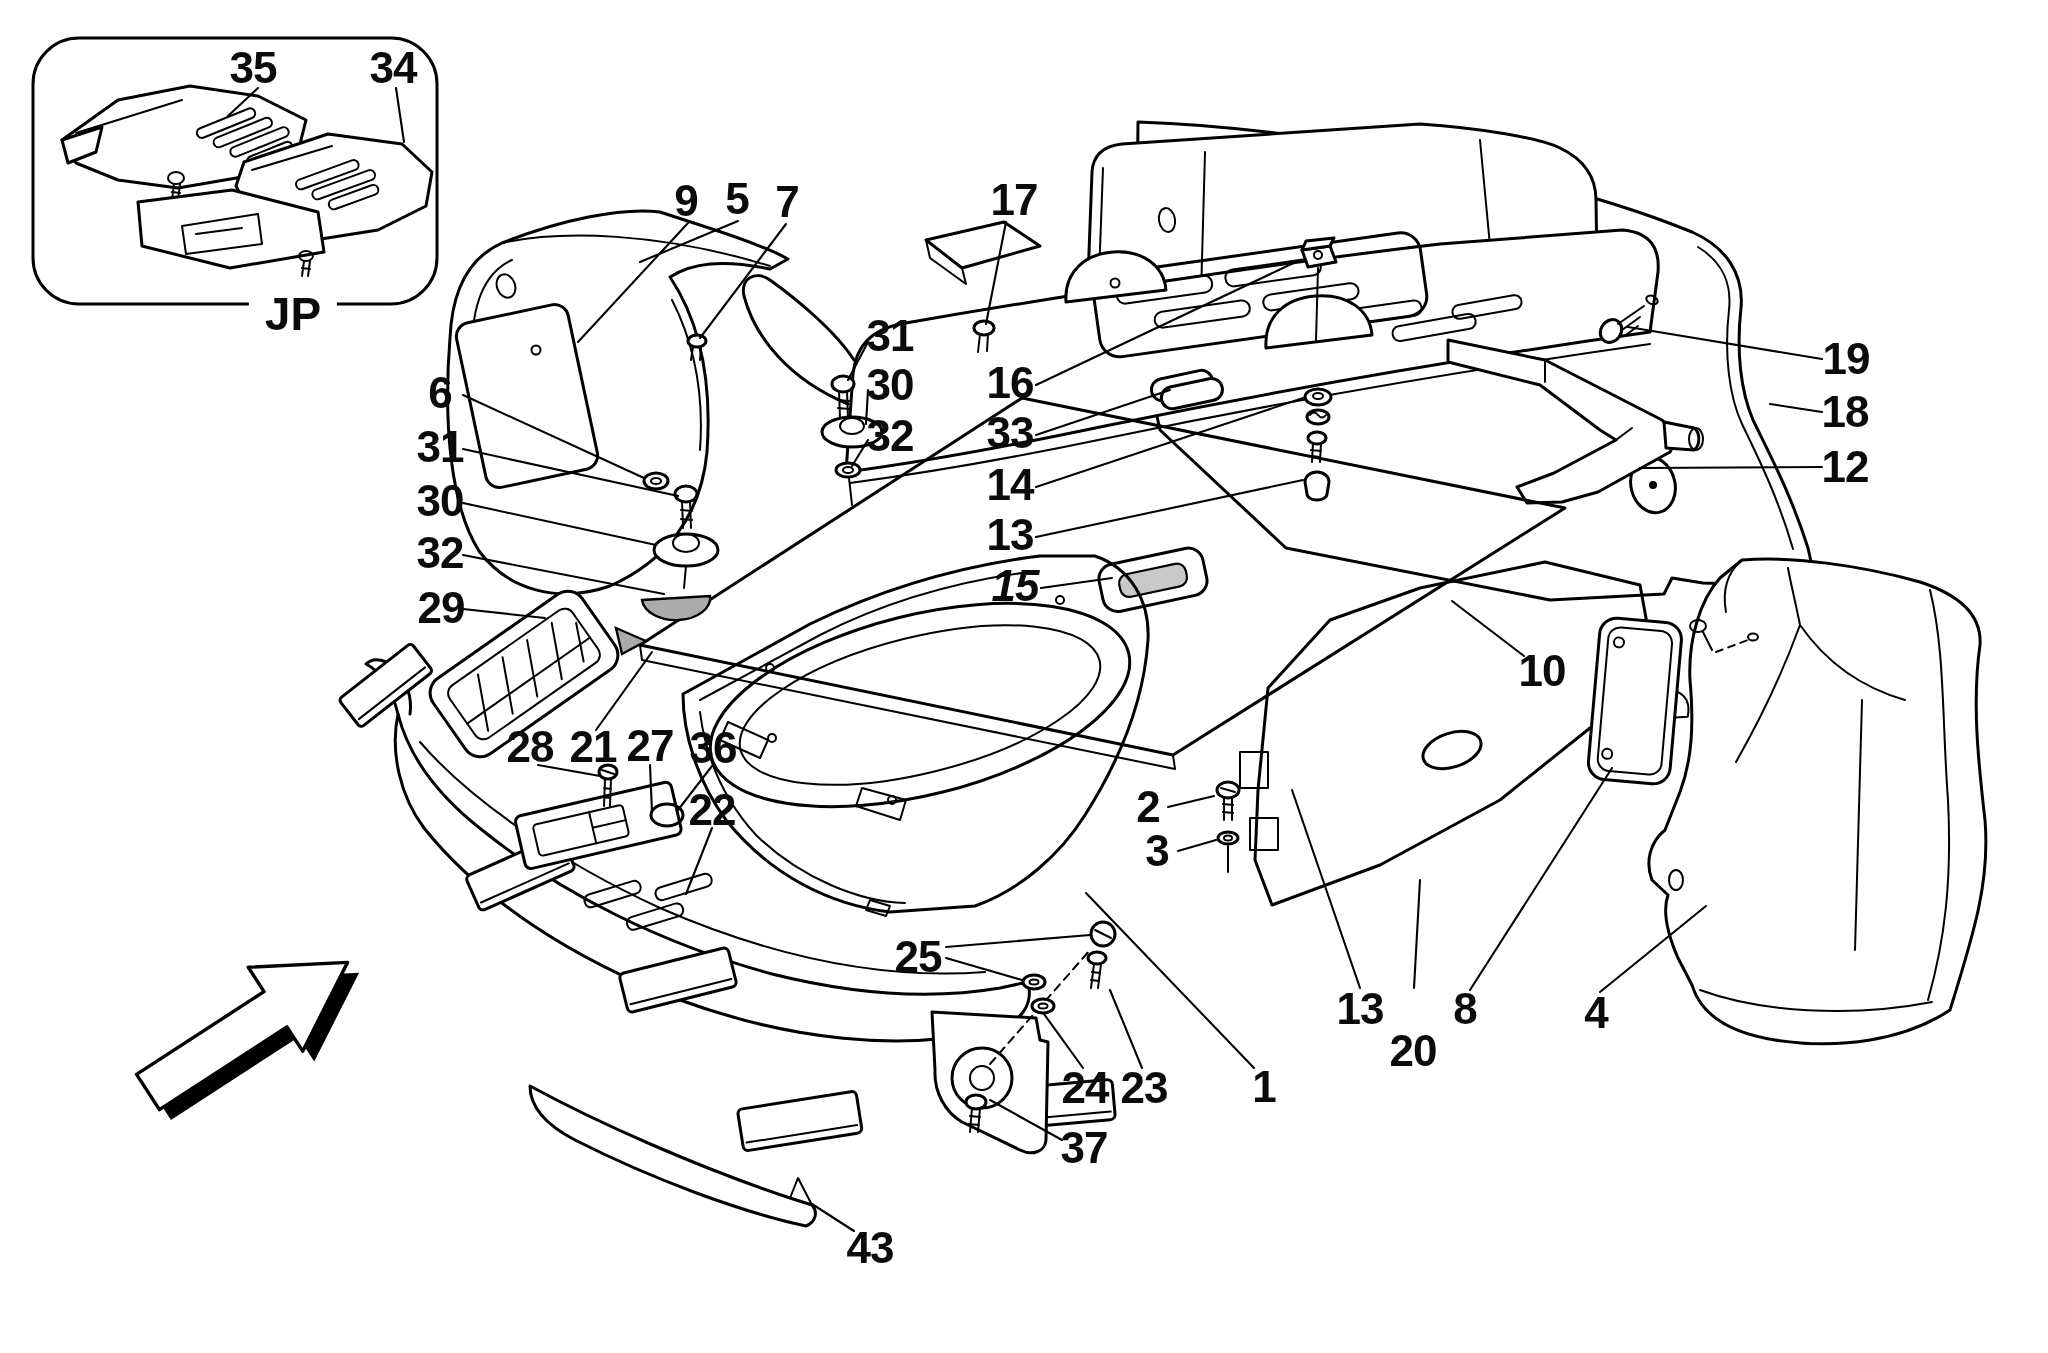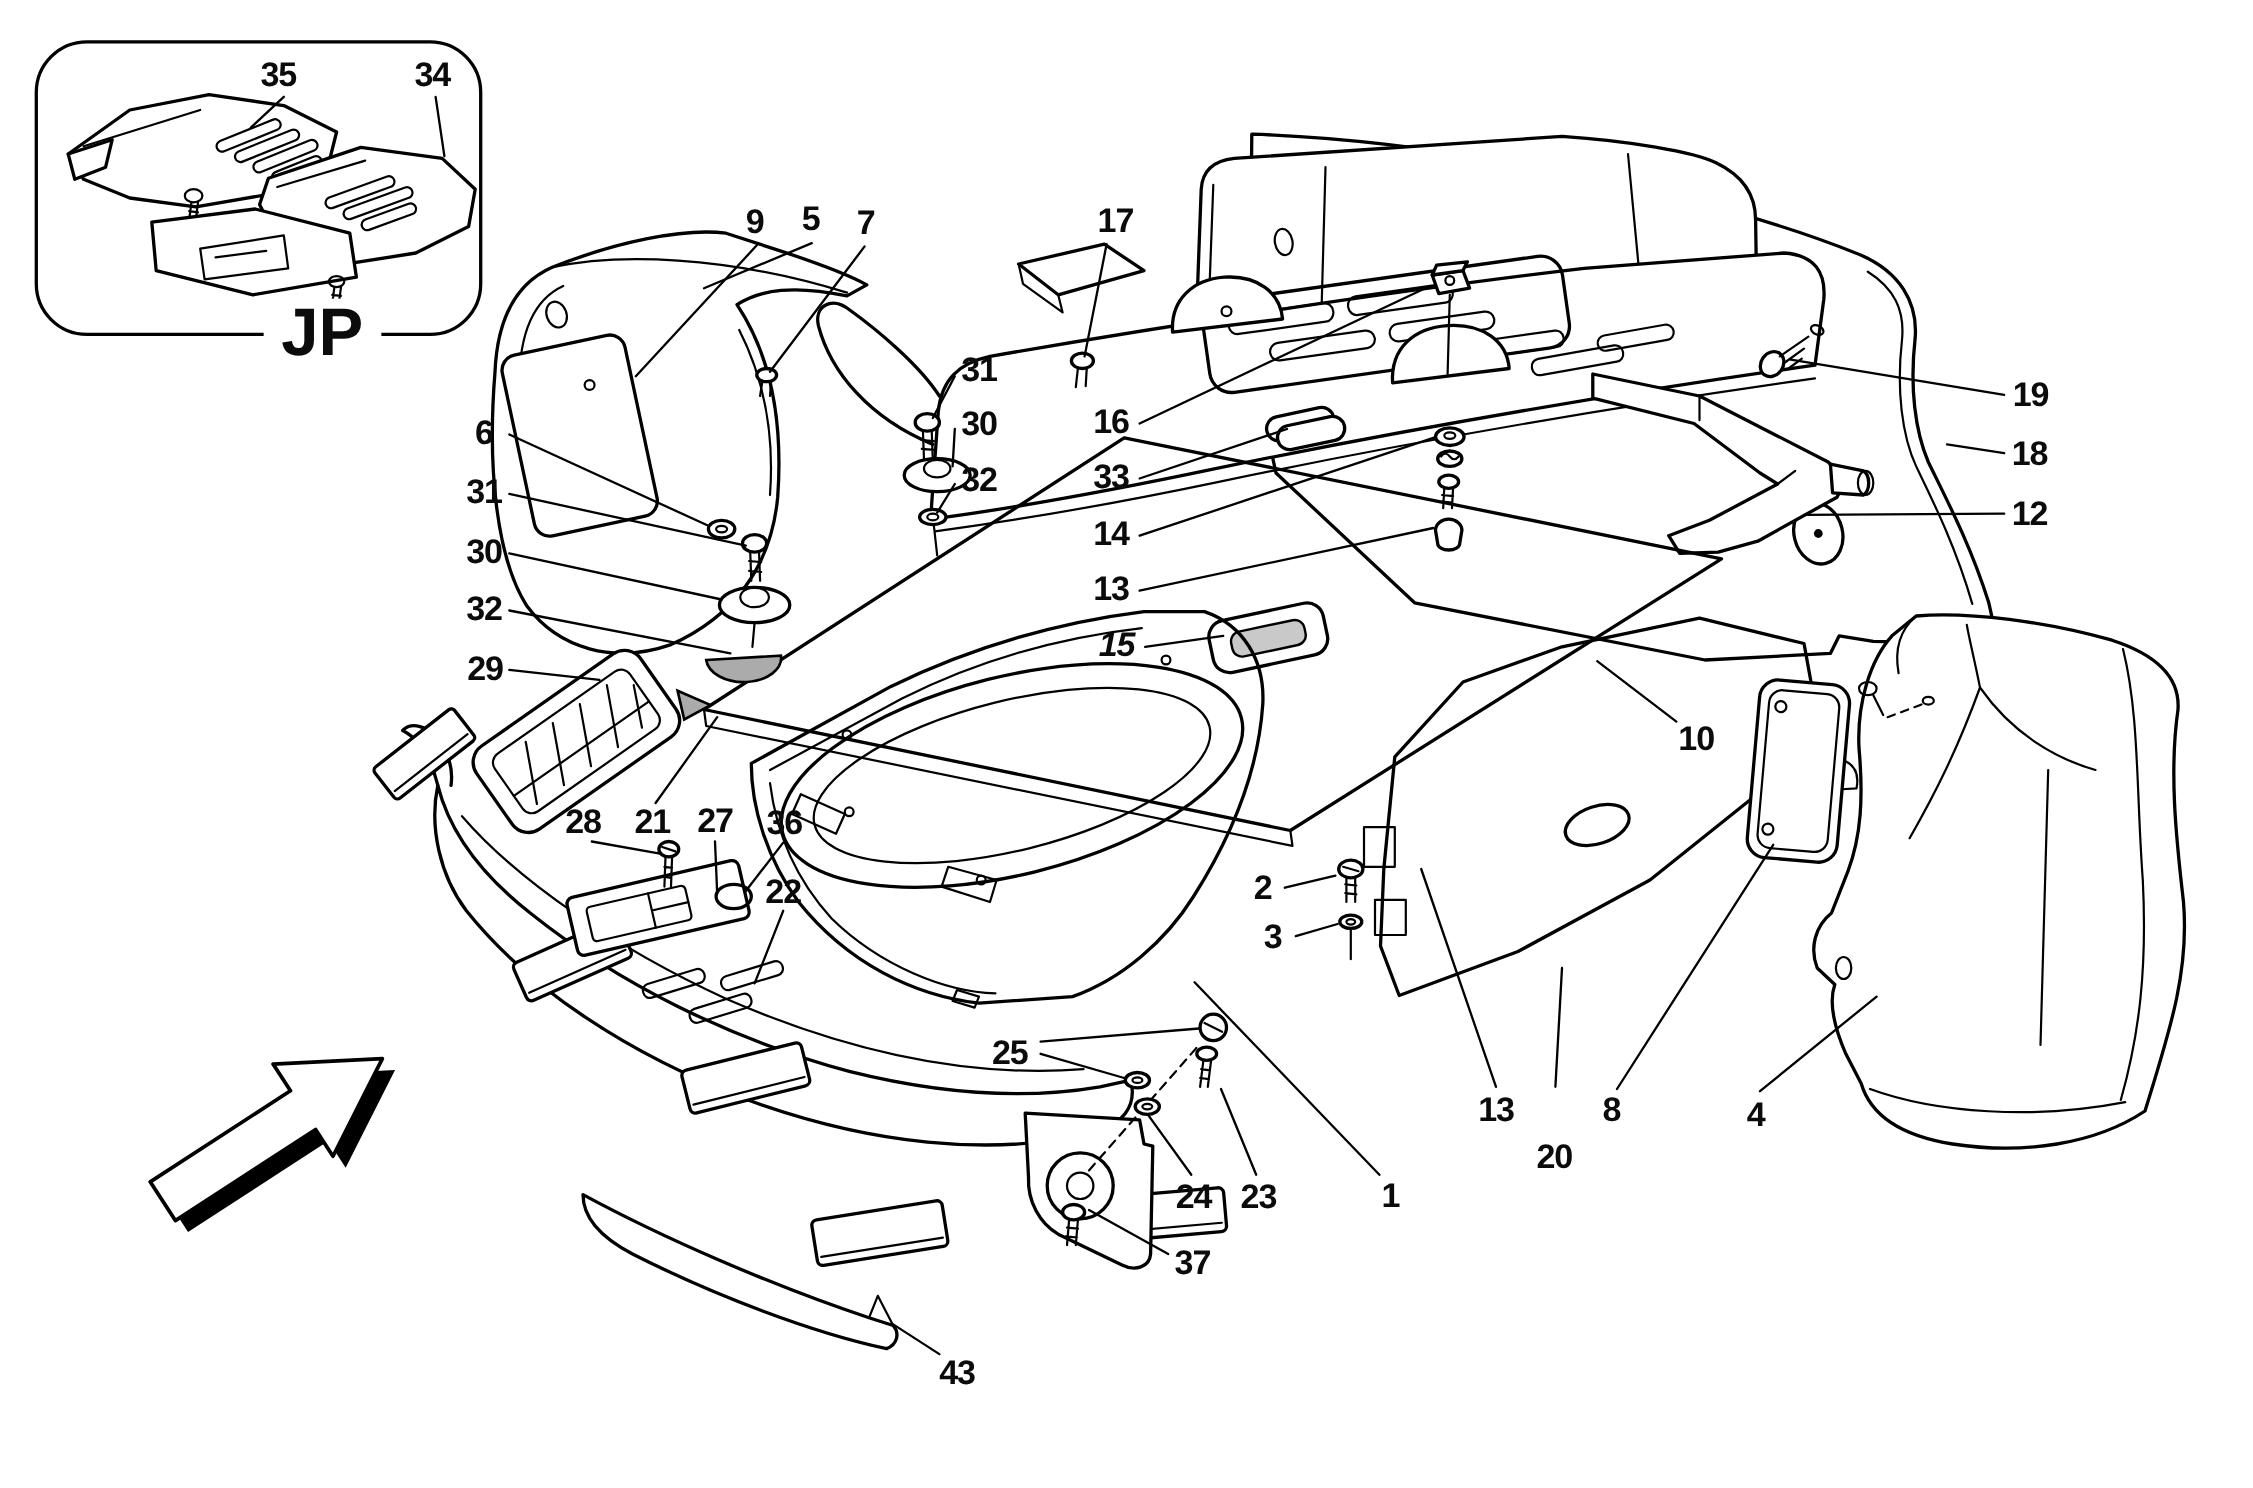--- a/index.html
+++ b/index.html
@@ -1,24 +1,24 @@
 <!DOCTYPE html>
 <html><head>
 <meta charset="utf-8">
 <style>
   html,body{margin:0;padding:0;background:#ffffff;}
   .stage{position:relative;width:2048px;height:1353px;background:#fff;overflow:hidden;
          font-family:"Liberation Sans", sans-serif;}
   .stage svg{position:absolute;left:0;top:0;}
   .callout{position:absolute;transform:translate(-50%,-50%);
-           font-family:"Liberation Sans",sans-serif;font-weight:700;font-size:31px;
+           font-family:"Liberation Sans",sans-serif;font-weight:700;font-size:44px;
            color:#0b0b0b;letter-spacing:-1px;white-space:nowrap;line-height:1;}
   .jp-label{position:absolute;transform:translate(-50%,-50%);
-            font-family:"Liberation Sans",sans-serif;font-weight:700;font-size:61px;
-            color:#0b0b0b;background:#ffffff;padding:0 16px;line-height:1;}
+            font-family:"Liberation Sans",sans-serif;font-weight:700;font-size:46px;
+            color:#0b0b0b;background:#ffffff;padding:0 16px;line-height:1;margin-top:12px;}
   
   .ln{stroke:#000;fill:none;stroke-width:3;stroke-linecap:round;stroke-linejoin:round}
   .lnf{stroke:#000;fill:#fff;stroke-width:3;stroke-linecap:round;stroke-linejoin:round}
   .thin{stroke:#000;fill:none;stroke-width:2;stroke-linecap:round;stroke-linejoin:round}
   .ldr{stroke:#000;fill:none;stroke-width:2.1;stroke-linecap:round}
   .gray{fill:#ababab;stroke:#000;stroke-width:2.4}
   .lgray{fill:#c9c9c9;stroke:#000;stroke-width:2.2}
 </style>
 </head>
 <body>

